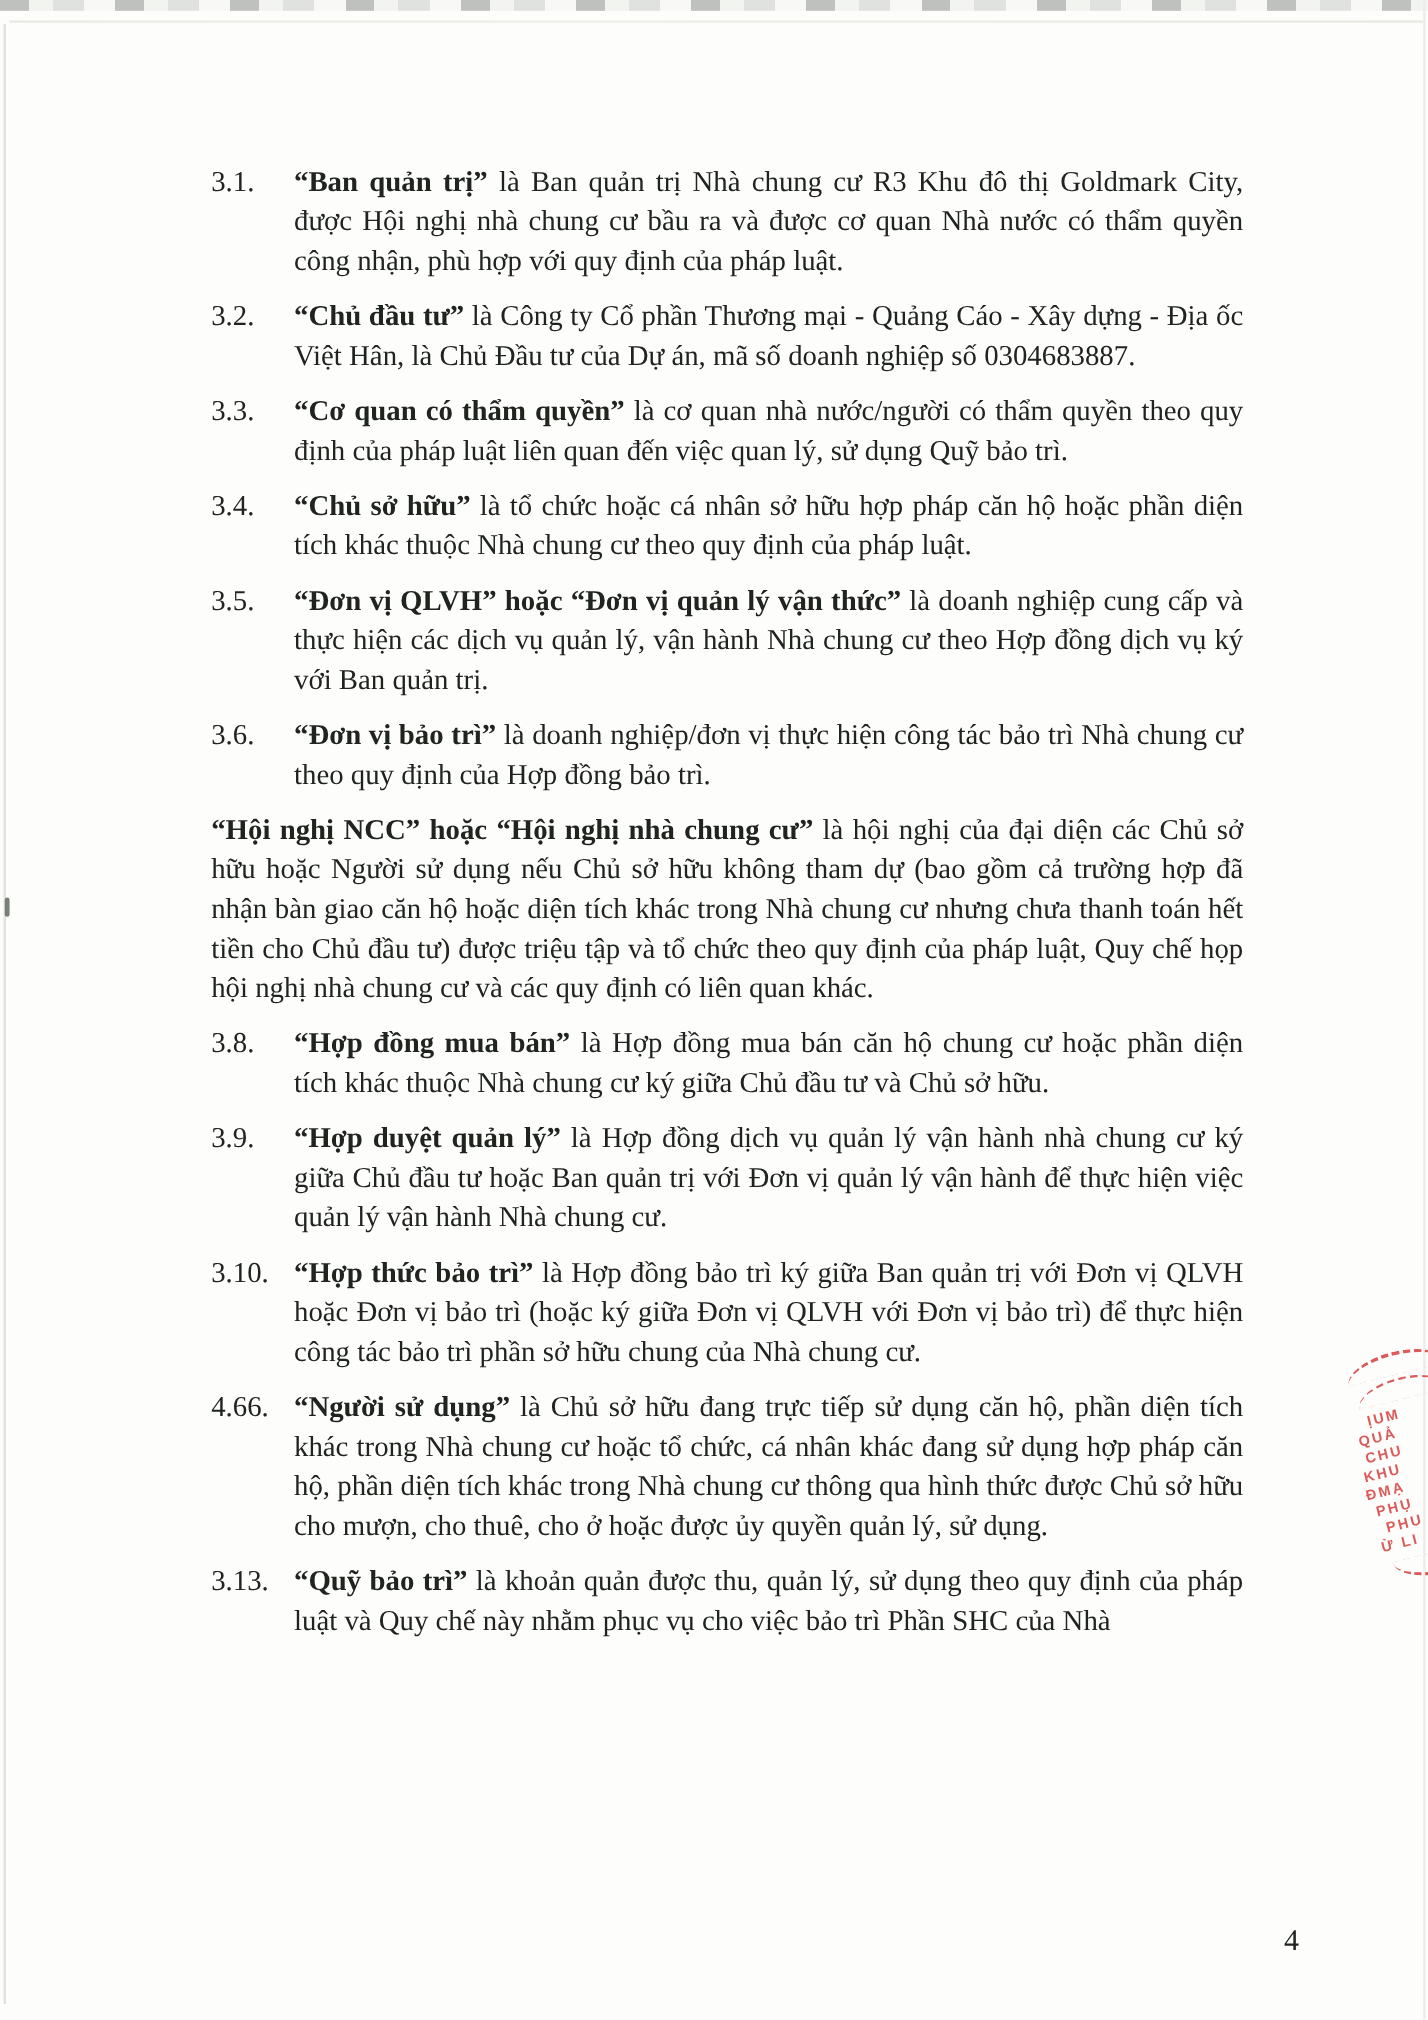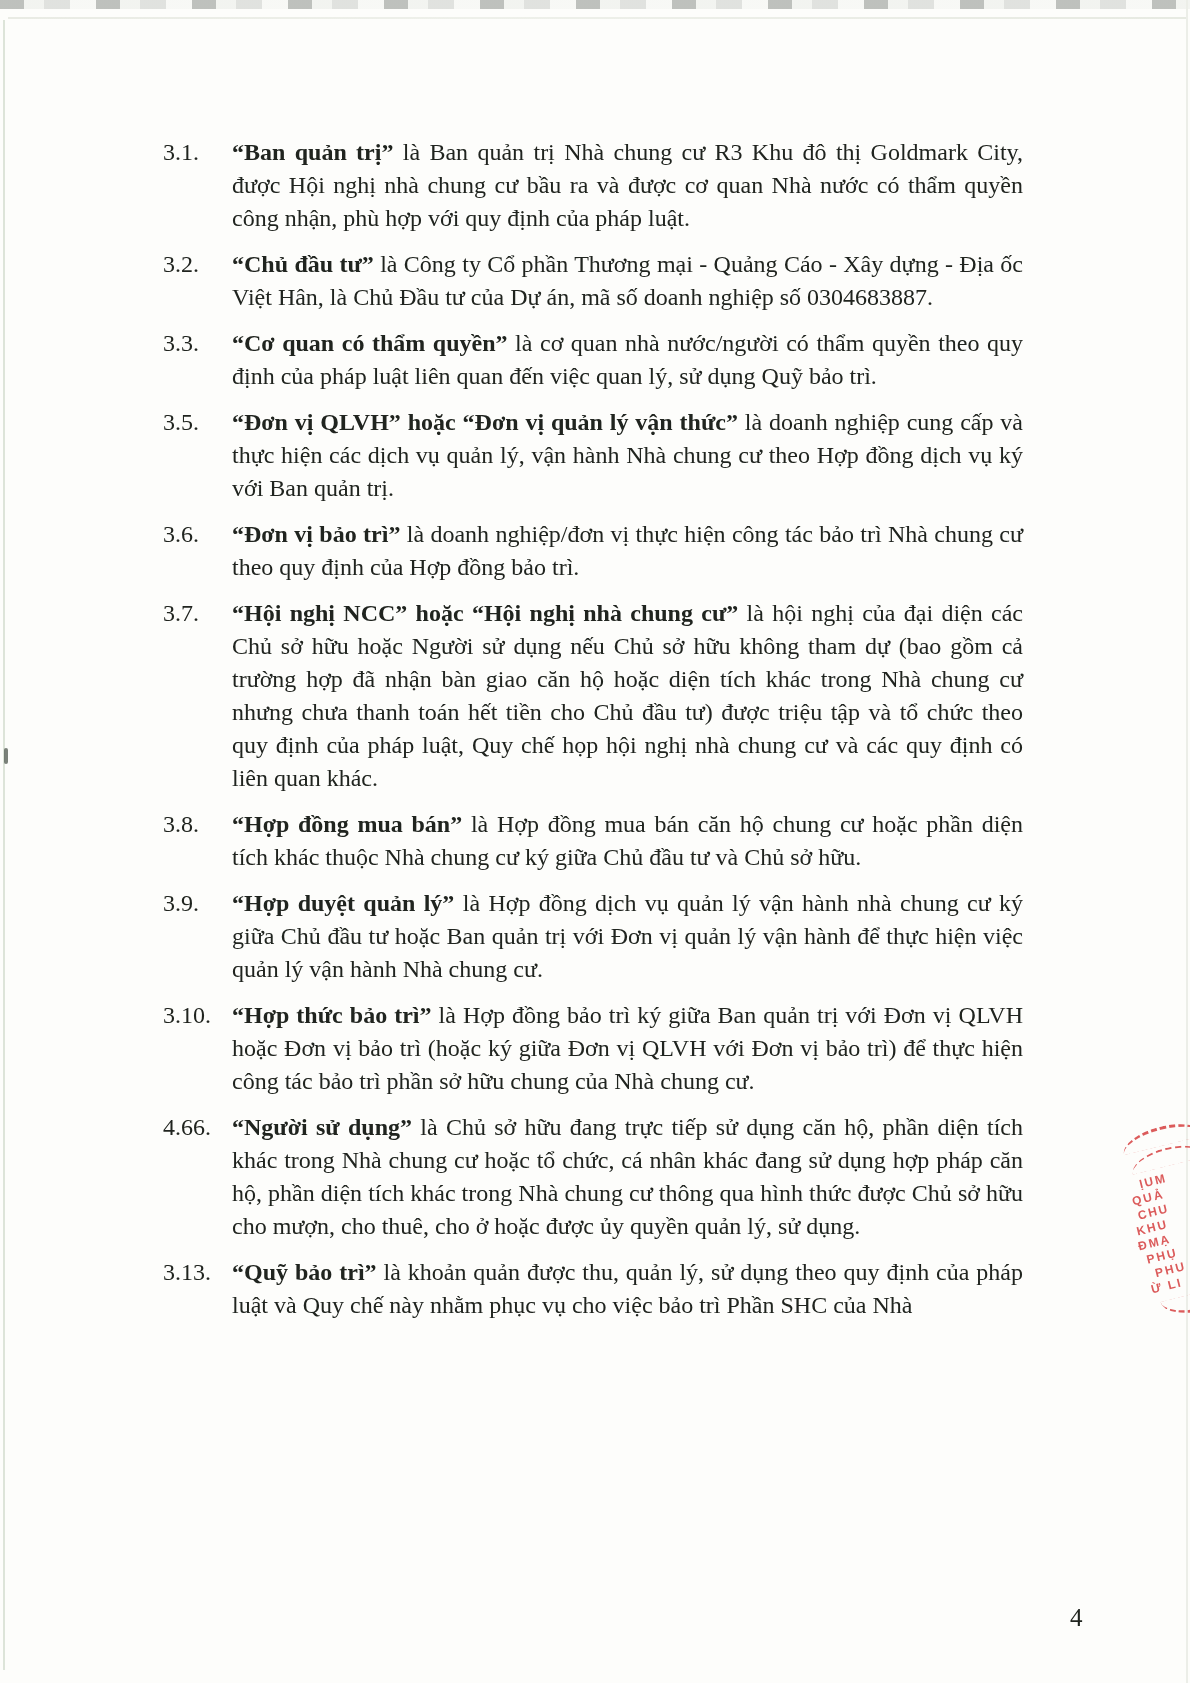--- a/index.html
+++ b/index.html
@@ -32,21 +32,21 @@
   .edge-right{
     position:absolute;top:0;left:1186px;width:2px;height:1683px;
     background:#eceee8;
   }
   .scan-tick{
     position:absolute;left:4px;top:748px;width:4px;height:16px;
     background:#5a615a;border-radius:2px;opacity:.8;
   }
   
   .content{
-    position:absolute;left:163px;top:136px;width:860px;
+    position:absolute;left:176px;top:136px;width:860px;
     font-size:24px;line-height:33px;
   }
   .item{display:flex;margin:0 0 13px 0;}
   .num{flex:0 0 69px;}
   .body{flex:1;margin:0;text-align:justify;}
   .term{font-weight:bold;}
   .page-number{
     position:absolute;left:1070px;top:1604px;
     font-size:25px;line-height:28px;
   }
@@ -102,33 +102,36 @@
   <div class="item">
     <span class="num">3.2.</span>
     <p class="body"><b class="term">“Chủ đầu tư”</b> <span>là Công ty Cổ phần Thương mại - Quảng Cáo - Xây dựng - Địa ốc Việt Hân, là Chủ Đầu tư của Dự án, mã số doanh nghiệp số 0304683887.</span></p>
   </div>
 
   <div class="item">
     <span class="num">3.3.</span>
     <p class="body"><b class="term">“Cơ quan có thẩm quyền”</b> <span>là cơ quan nhà nước/người có thẩm quyền theo quy định của pháp luật liên quan đến việc quan lý, sử dụng Quỹ bảo trì.</span></p>
   </div>
 
+  <div class="item">
+    <span class="num">3.4.</span>
+    <p class="body"><b class="term">“Chủ sở hữu”</b> <span>là tổ chức hoặc cá nhân sở hữu hợp pháp căn hộ hoặc phần diện tích khác thuộc Nhà chung cư theo quy định của pháp luật.</span></p>
+  </div>
 
   <div class="item">
     <span class="num">3.5.</span>
     <p class="body"><b class="term">“Đơn vị QLVH” hoặc “Đơn vị quản lý vận thức”</b> <span>là doanh nghiệp cung cấp và thực hiện các dịch vụ quản lý, vận hành Nhà chung cư theo Hợp đồng dịch vụ ký với Ban quản trị.</span></p>
   </div>
 
   <div class="item">
     <span class="num">3.6.</span>
     <p class="body"><b class="term">“Đơn vị bảo trì”</b> <span>là doanh nghiệp/đơn vị thực hiện công tác bảo trì Nhà chung cư theo quy định của Hợp đồng bảo trì.</span></p>
   </div>
 
   <div class="item">
-    <span class="num">3.7.</span>
     <p class="body"><b class="term">“Hội nghị NCC” hoặc “Hội nghị nhà chung cư”</b> <span>là hội nghị của đại diện các Chủ sở hữu hoặc Người sử dụng nếu Chủ sở hữu không tham dự (bao gồm cả trường hợp đã nhận bàn giao căn hộ hoặc diện tích khác trong Nhà chung cư nhưng chưa thanh toán hết tiền cho Chủ đầu tư) được triệu tập và tổ chức theo quy định của pháp luật, Quy chế họp hội nghị nhà chung cư và các quy định có liên quan khác.</span></p>
   </div>
 
   <div class="item">
     <span class="num">3.8.</span>
     <p class="body"><b class="term">“Hợp đồng mua bán”</b> <span>là Hợp đồng mua bán căn hộ chung cư hoặc phần diện tích khác thuộc Nhà chung cư ký giữa Chủ đầu tư và Chủ sở hữu.</span></p>
   </div>
 
   <div class="item">
     <span class="num">3.9.</span>

